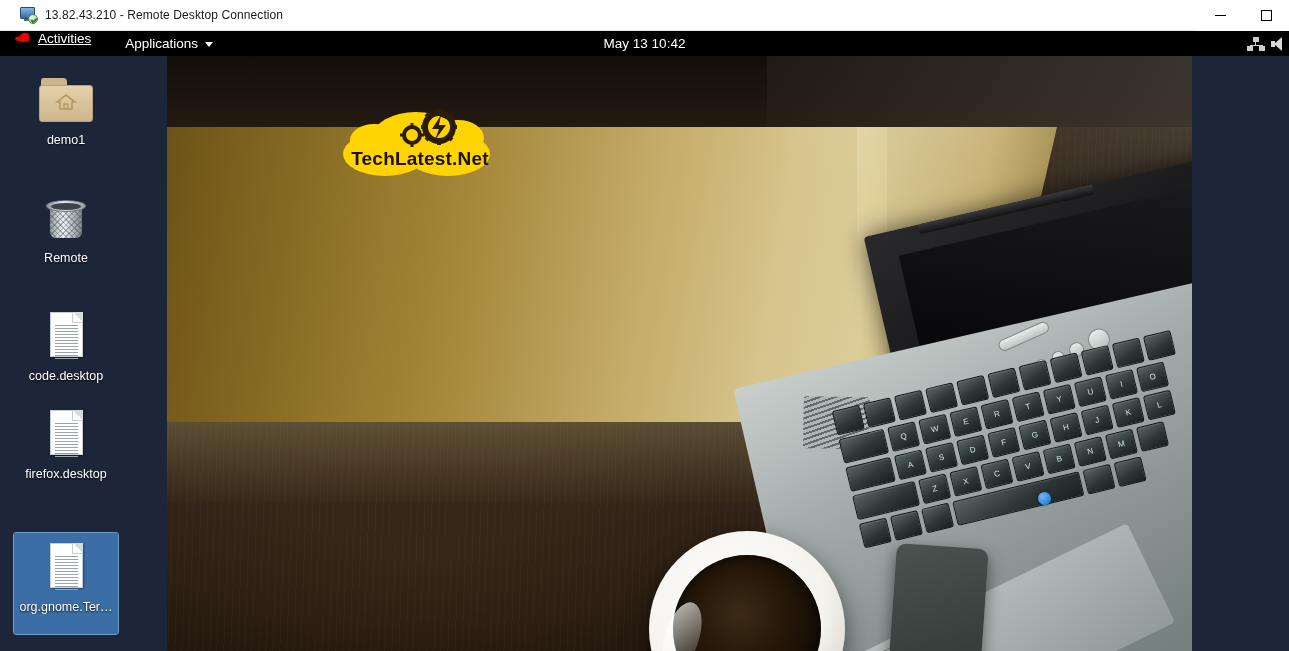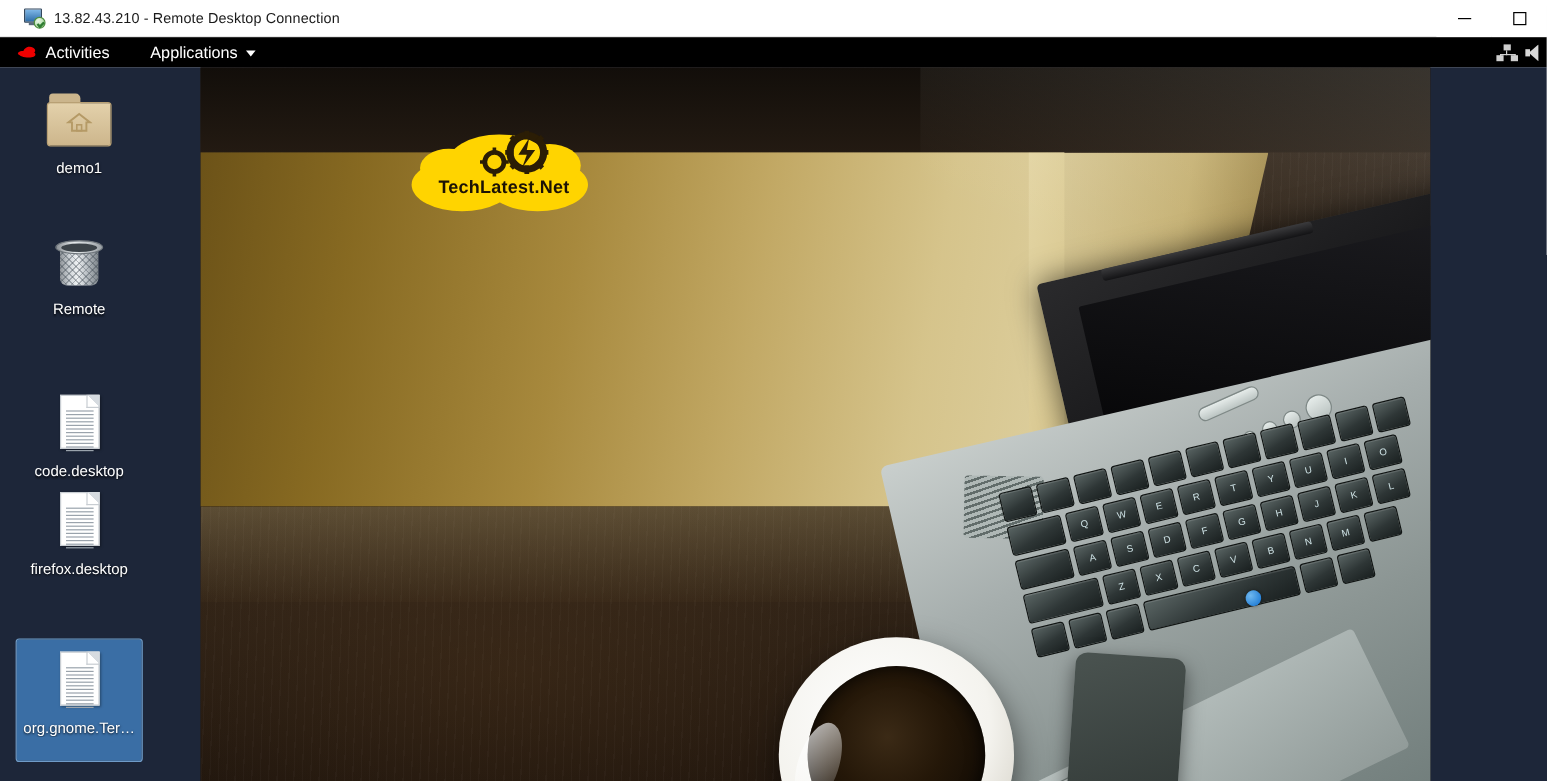--- a/index.html
+++ b/index.html
@@ -52,21 +52,21 @@
   .win-btn .min-glyph { width: 11px; height: 1px; background: #000; }
   .win-btn .max-glyph { width: 11px; height: 11px; border: 1px solid #000; }
 
   
   .gnome-topbar {
     position: absolute; top: 31px; left: 0; width: 1289px; height: 25px;
     background: #000000; display: flex; align-items: center; color: #ffffff;
   }
   .gnome-left { display: flex; align-items: center; height: 25px; }
   .activities {
-    display: flex; align-items: center; gap: 7px; padding: 0 10px 0 14px; height: 25px;
+    display: flex; align-items: flex-start; gap: 7px; padding: 0 10px 0 14px; height: 25px; text-decoration: underline;
   }
   .redhat-logo { width: 17px; height: 13px; position: relative; display: inline-block; }
   .redhat-logo svg { display: block; }
   .topbar-label { font-size: 13.5px; color: #ffffff; }
   .applications { display: flex; align-items: center; gap: 7px; padding: 0 12px; height: 25px; margin-left: 12px; }
   .caret-down {
     width: 0; height: 0; border-left: 4.5px solid transparent; border-right: 4.5px solid transparent;
     border-top: 5px solid #ffffff; margin-top: 2px;
   }
   .gnome-clock {
@@ -218,21 +218,21 @@
     position: absolute; left: 724px; top: 490px; width: 92px; height: 170px;
     background: linear-gradient(160deg, #4a5350, #2b3230); border-radius: 10px; transform: rotate(4deg);
     box-shadow: 0 6px 16px rgba(0,0,0,0.5);
   }
 
   
   .logo-badge { position: absolute; left: 173px; top: 52px; width: 160px; height: 75px; }
   .cloud { position: absolute; inset: 0; }
   .logo-text {
     position: absolute; left: 0; right: 0; top: 40px; text-align: center;
-    font-size: 15px; font-weight: bold; color: #1c1205; letter-spacing: 0.2px;
+    font-size: 19px; font-weight: bold; color: #1c1205; letter-spacing: 0.2px;
     font-family: "Liberation Sans", sans-serif;
   }
 
   
   .icon-grid { position: absolute; left: 0; top: 0; width: 167px; }
   .desk-icon {
     position: absolute; left: 14px; width: 104px; height: 101px;
     display: flex; flex-direction: column; align-items: center; justify-content: flex-start;
     border-radius: 2px; padding-top: 6px;
   }
@@ -329,20 +329,21 @@
             <ellipse cx="6" cy="15" rx="4" ry="3" fill="#e00"></ellipse>
           </svg>
         </span>
         <span class="topbar-label">Activities</span>
       </div>
       <div class="applications">
         <span class="topbar-label">Applications</span>
         <span class="caret-down"></span>
       </div>
     </div>
+    <div class="gnome-clock">May 13  10:42</div>
     <div class="gnome-right">
       <span class="net-icon">
         <i style="left:6px;top:0;width:6px;height:5px;"></i>
         <i style="left:0px;top:9px;width:6px;height:5px;"></i>
         <i style="left:12px;top:9px;width:6px;height:5px;"></i>
         <i style="left:8px;top:5px;width:1px;height:4px;"></i>
         <i style="left:3px;top:8px;width:13px;height:1px;"></i>
         <i style="left:3px;top:8px;width:1px;height:2px;"></i>
         <i style="left:15px;top:8px;width:1px;height:2px;"></i>
       </span>
@@ -504,21 +505,21 @@
         <div class="icon-art">
           <span class="trash-body">
               <span class="trash-mesh"></span>
             </span>
           <span class="trash-rim"></span>
           <span class="trash-hole"></span>
         </div>
         <div class="icon-label">Remote</div>
       </div>
 
-      <div class="desk-icon" style="top:263px">
+      <div class="desk-icon" style="top:246px">
         <div class="icon-art">
           <span class="file-page">
             <span class="file-fold"></span>
             <span class="file-lines">
               <i></i>
                 <i></i>
                 <i></i>
                 <i></i>
                 <i></i>
                 <i></i>

